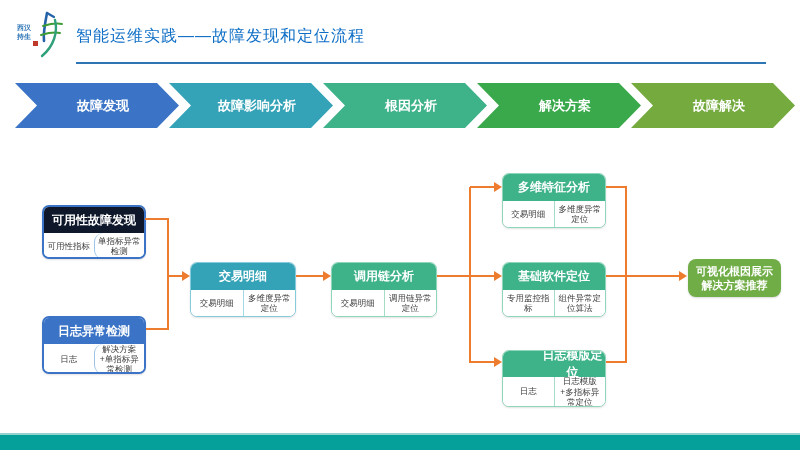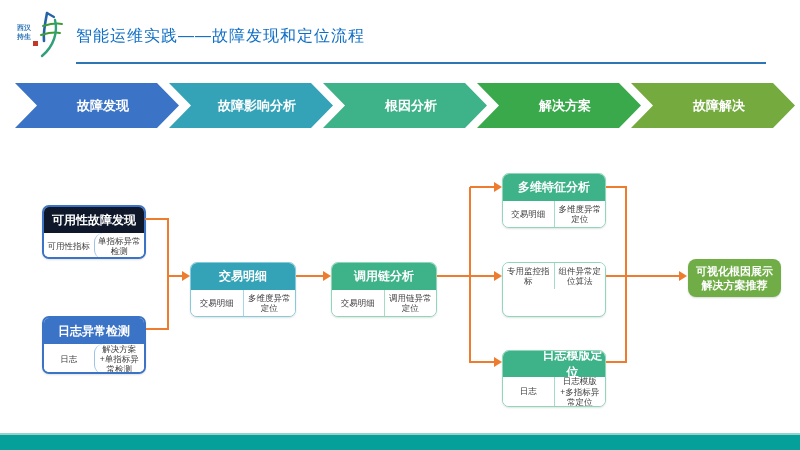--- a/index.html
+++ b/index.html
@@ -114,20 +114,21 @@
 
   <div class="fbox gteal b5">
     <div class="hd" style="background-color: rgb(62, 179, 138);">多维特征分析</div>
     <div class="bd">
       <div class="cell">交易明细</div>
       <div class="cell">多维度异常定位</div>
     </div>
   </div>
 
   <div class="fbox gteal b6">
+    <div class="hd" style="background-color: rgb(62, 179, 138);">基础软件定位</div>
     <div class="bd">
       <div class="cell">专用监控指标</div>
       <div class="cell">组件异常定位算法</div>
     </div>
   </div>
 
   <div class="fbox gteal b7">
     <div class="hd" style="background-color: rgb(62, 179, 138); padding-left: 37px;">日志模版定位</div>
     <div class="bd">
       <div class="cell">日志</div>

